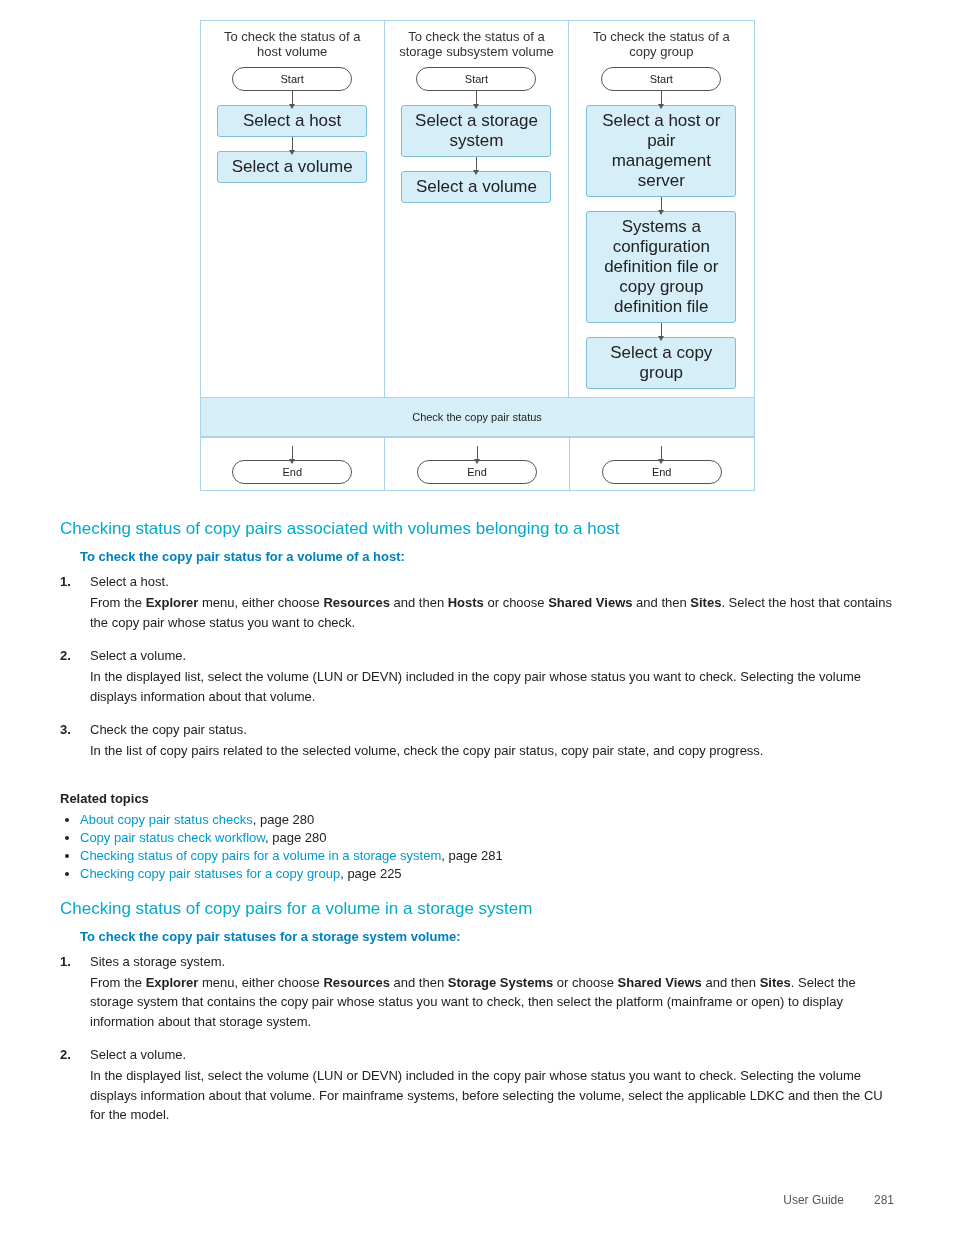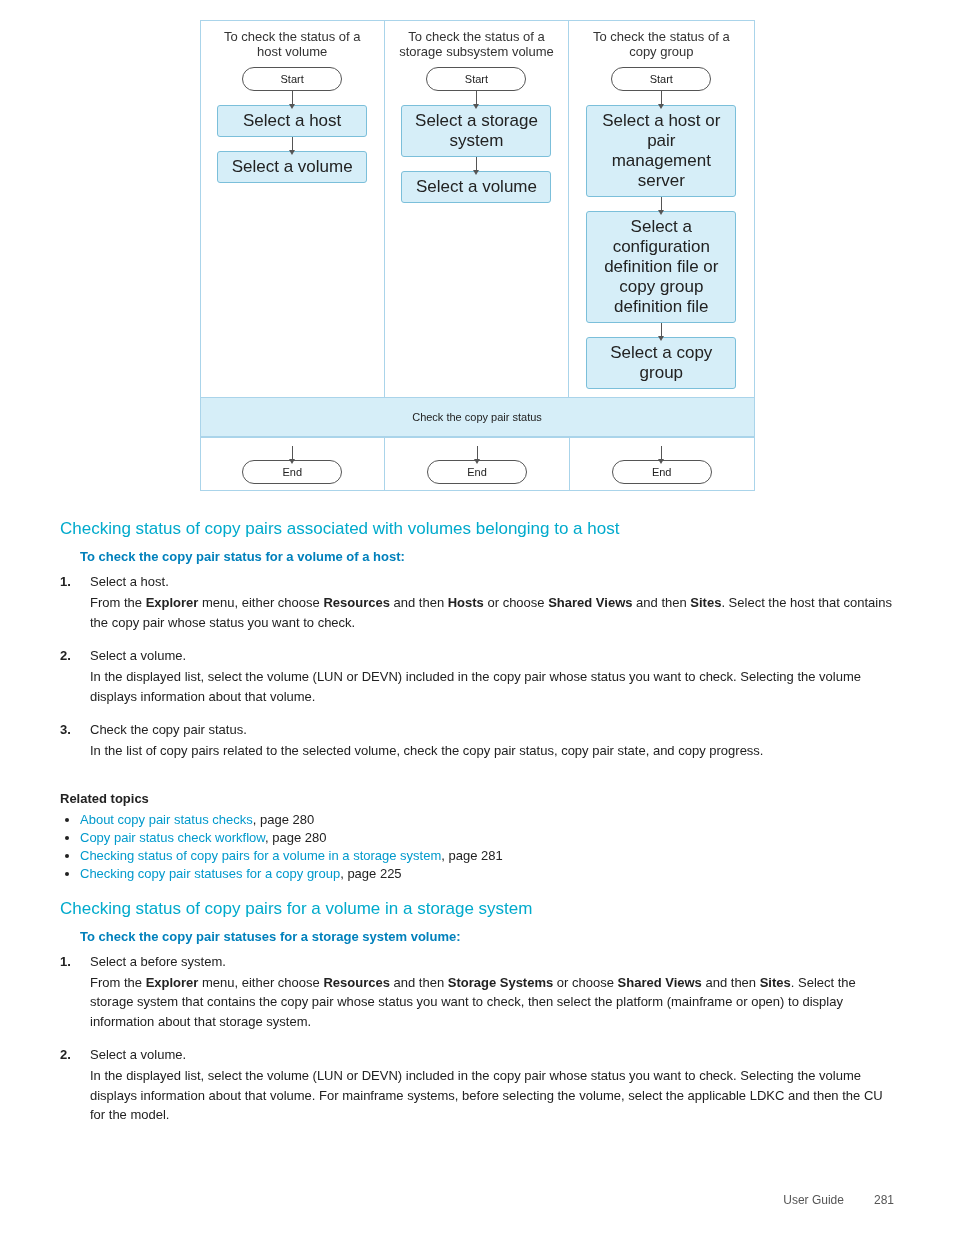--- a/index.html
+++ b/index.html
@@ -49,21 +49,21 @@
       width: 150px;
       margin: 0 auto;
     }
     .fc-oval {
       background: #fff;
       border: 1.5px solid #555;
       border-radius: 20px;
       font-size: 11px;
       text-align: center;
       padding: 5px 8px;
-      width: 100px;
+      width: 120px;
       margin: 0 auto;
     }
     .fc-arrow {
       width: 1px;
       background: #555;
       height: 14px;
       margin: 0 auto;
       position: relative;
     }
     .fc-arrow::after {
@@ -214,21 +214,21 @@
         <div class="fc-node">Select a volume</div>
         <div style="height:57px"></div>
       </div>
 
       <div class="fc-col" style="border-right:none;">
         <div class="fc-col-title">To check the status of a copy group</div>
         <div class="fc-oval">Start</div>
         <div class="fc-arrow"></div>
         <div class="fc-node">Select a host or pair management server</div>
         <div class="fc-arrow"></div>
-        <div class="fc-node">Select a configuration definition file or copy group definition file</div>
+        <div class="fc-node">Systems a configuration definition file or copy group definition file</div>
         <div class="fc-arrow"></div>
         <div class="fc-node">Select a copy group</div>
       </div>
     </div>
 
     <div style="border-top:1px solid #aad4ea; padding: 7px 0; background:#d6eef8; border-bottom:1px solid #aad4ea;">
       <div class="fc-shared-bar" style="border:none; background:transparent;">Check the copy pair status</div>
     </div>
 
     <div class="fc-ends-row">
@@ -300,21 +300,21 @@
 
 <div class="section-block">
   <h2 class="section-heading">Checking status of copy pairs for a volume in a storage system</h2>
   <div class="subsection-heading">To check the copy pair statuses for a storage system volume:</div>
 
   <div class="steps">
 
     <div class="step">
       <span class="step-num">1.</span>
       <div class="step-content">
-        <div class="step-title">Select a before system.</div>
+        <div class="step-title">Sites a storage system.</div>
         <div class="step-detail">
           From the <b>Explorer</b> menu, either choose <b>Resources</b> and then <b>Storage Systems</b> or choose <b>Shared Views</b> and then <b>Sites</b>. Select the storage system that contains the copy pair whose status you want to check, then select the platform (mainframe or open) to display information about that storage system.
         </div>
       </div>
     </div>
 
     <div class="step">
       <span class="step-num">2.</span>
       <div class="step-content">
         <div class="step-title">Select a volume.</div>

